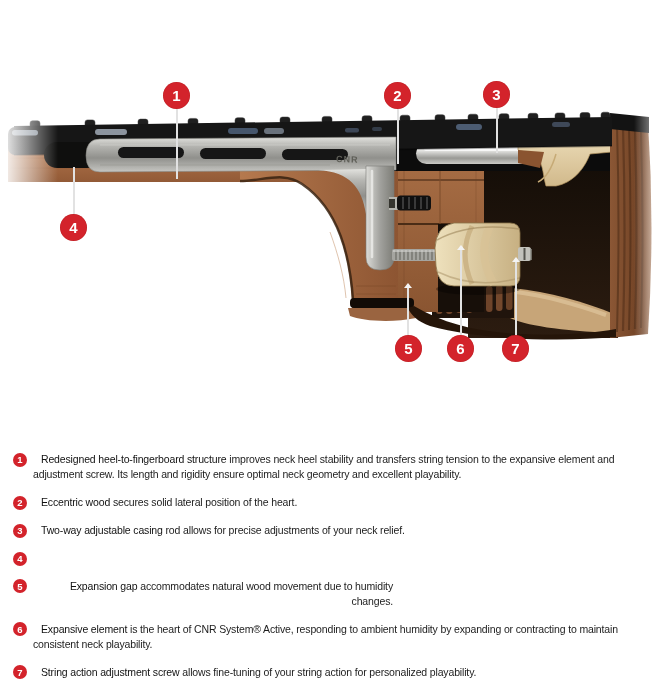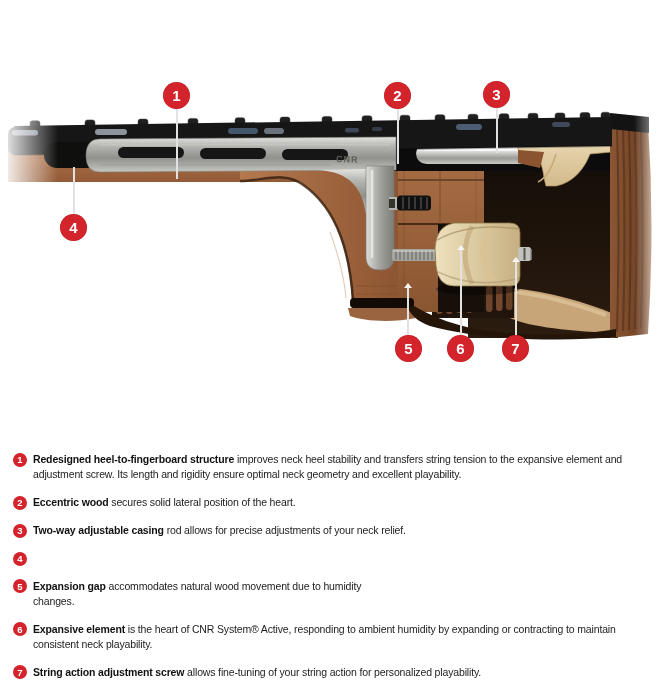--- a/index.html
+++ b/index.html
@@ -17,22 +17,22 @@
   
   .legend{position:absolute;left:13px;top:452px;width:650px;
           display:flex;flex-direction:column;gap:13px;}
   .legend-item{display:flex;align-items:flex-start;}
   .legend-num{flex:0 0 14px;width:14px;height:14px;border-radius:50%;
               background:#d3232b;color:#fff;font-size:9.5px;font-weight:bold;
               display:flex;align-items:center;justify-content:center;
               margin-right:6px;margin-top:0.5px;}
   .legend-text{font-size:10.5px;line-height:15px;color:#1c1c1c;
                letter-spacing:-0.15px;max-width:614px;}
-  .legend-text b{font-weight:bold;color:#111;}
-  .legend-item:nth-child(5) .legend-text{max-width:360px;}
+  .legend-text b{font-weight:normal;color:#111;margin-left:8px;}
+  .legend-item:nth-child(5) .legend-text{max-width:360px;text-align:right;}
 </style>
 </head>
 <body>
 
 <div class="stage">
 
   <svg class="art" width="672" height="420" viewBox="0 0 672 420">
     <defs>
       <linearGradient id="gMetal" x1="0" y1="0" x2="0" y2="1">
         <stop offset="0" stop-color="#e2e2de"></stop>

